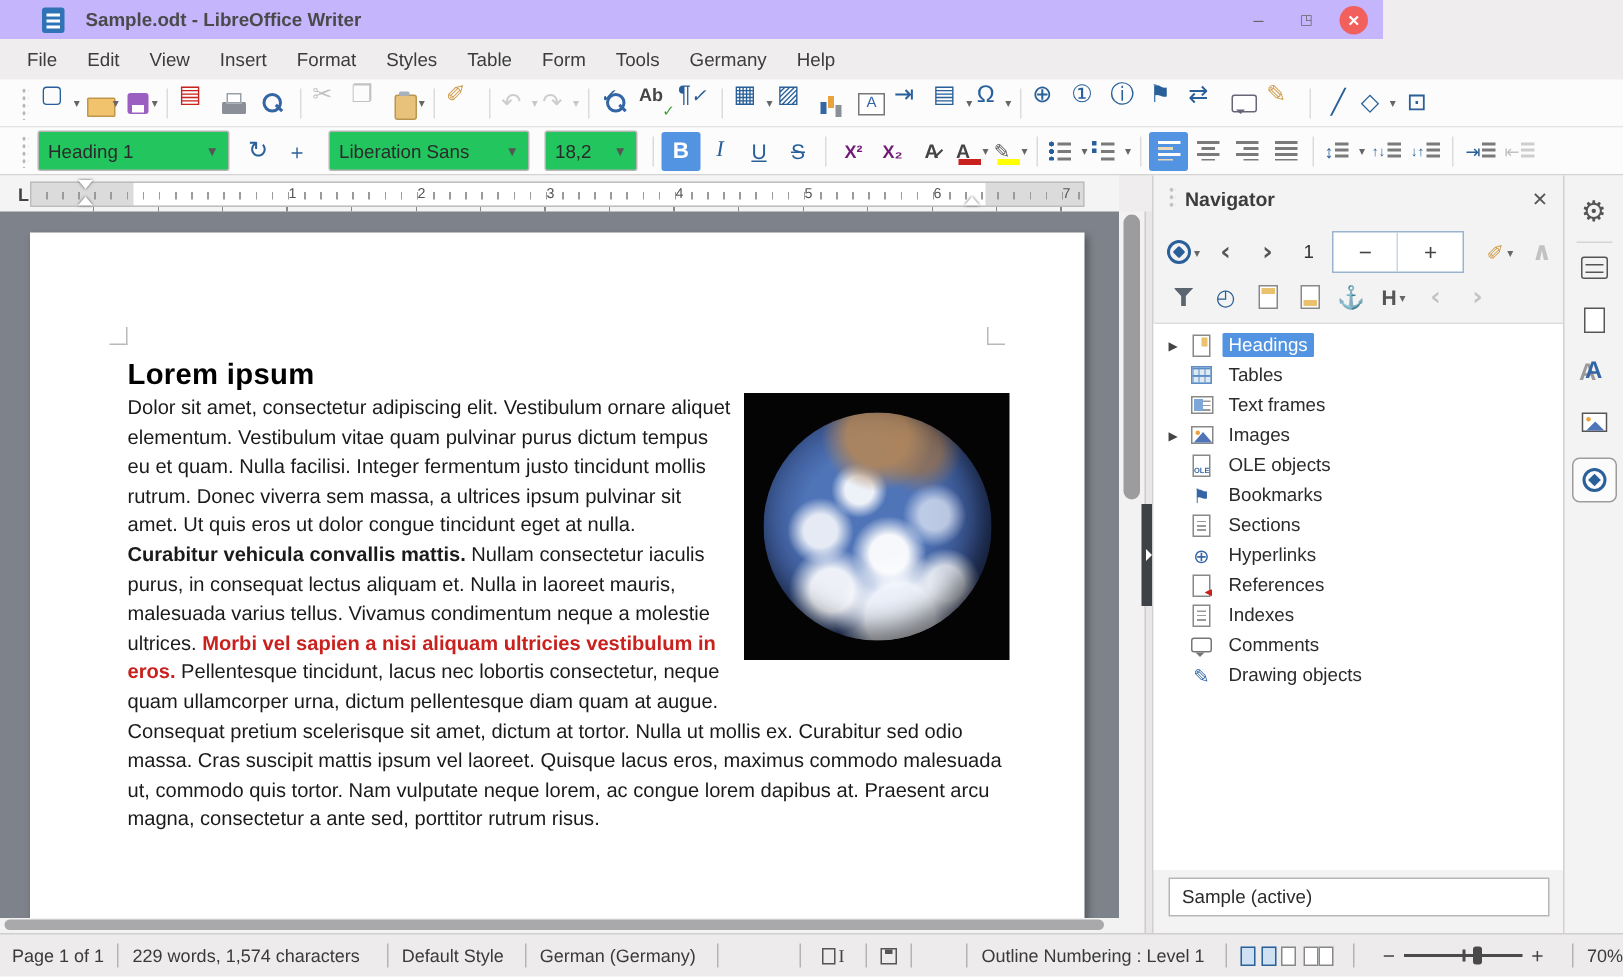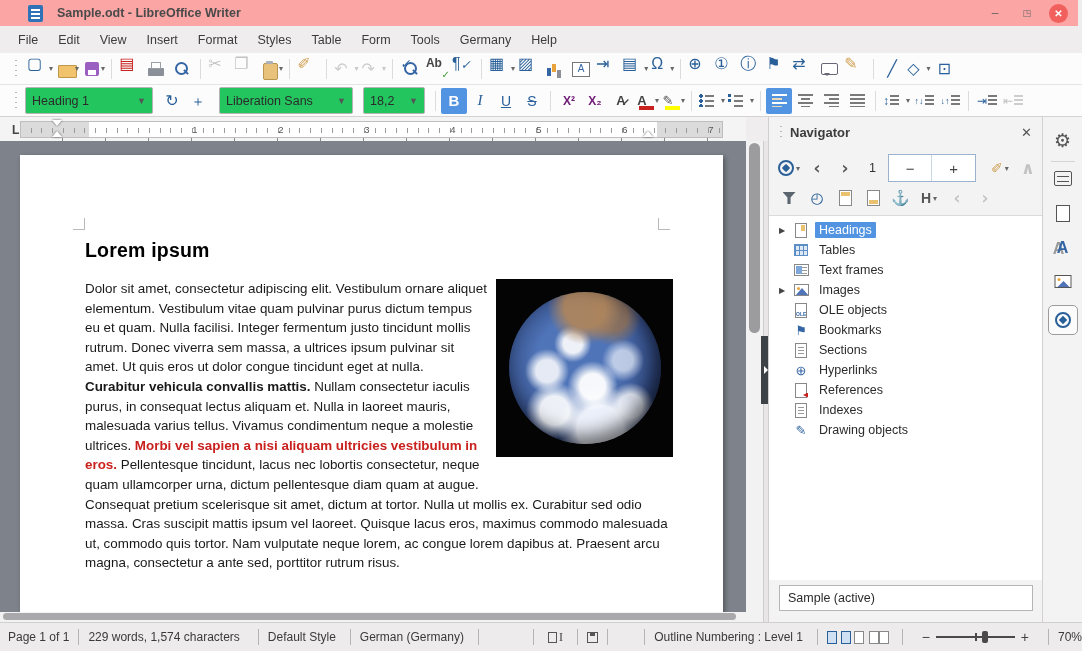--- a/index.html
+++ b/index.html
@@ -1,20 +1,20 @@
 <!DOCTYPE html>
 <html><head>
 <meta charset="utf-8">
 <style>
   *{margin:0;padding:0;box-sizing:border-box}
   html,body{width:1082px;height:651px;overflow:hidden}
   body{font-family:"Liberation Sans",sans-serif;font-size:12.5px;color:#333;background:#efedee;position:relative}
   .abs{position:absolute}
   
-  #titlebar{left:0;top:0;width:1078px;height:26px;background:#fca5a5;display:flex;align-items:center}
+  #titlebar{left:0;top:0;width:922px;height:26px;background:#c4b5fd;display:flex;align-items:center}
   #appicon{width:15px;height:17px;background:#2f73b6;border-radius:2px;margin-left:28px;position:relative}
   #appicon::after{content:"";position:absolute;left:3px;top:4px;width:9px;height:2px;background:#fff;box-shadow:0 4px 0 #fff,0 8px 0 #fff}
   #wintitle{font-weight:bold;color:#4a4a4a;margin-left:14px;font-size:12.5px}
   .winctl{position:absolute;top:4px;width:18px;height:18px;display:flex;align-items:center;justify-content:center;color:#666;font-size:12px}
   #btn-min{right:74px}#btn-max{right:42px;font-size:9px}
   #btn-close{right:10px;background:#f2605e;border-radius:50%;color:#fff;font-size:10px;font-weight:bold;width:19px;height:19px}
   
   #menubar{left:0;top:26px;width:1082px;height:27px;display:flex;align-items:center;padding-left:8px}
   .menu-item{padding:4px 10px;color:#3c3c3c}
   
@@ -85,21 +85,21 @@
   #ind-bot{left:52px;top:131px;border-bottom:6px solid #fff;filter:drop-shadow(0 0 1px #555)}
   #ind-right{left:643px;top:131px;border-bottom:6px solid #fff;filter:drop-shadow(0 0 1px #555)}
   #tabstops{left:20px;top:138px;width:703px;height:3px;background-image:repeating-linear-gradient(90deg,transparent 0 42px,#888 42px 43px)}
   
   #docarea{left:0;top:141px;width:746px;height:481px;background:#7e838b;overflow:hidden}
   #page{position:absolute;left:20px;top:14px;width:703px;height:700px;background:#fff;box-shadow:2px 2px 5px rgba(0,0,0,.35)}
   .cmark{position:absolute;width:12px;height:12px}
   #cm-l{left:53px;top:63px;border-right:1px solid #b9b9b9;border-bottom:1px solid #b9b9b9}
   #cm-r{left:638px;top:63px;border-left:1px solid #b9b9b9;border-bottom:1px solid #b9b9b9}
   #content{position:absolute;left:65px;top:84px;width:588px;color:#1a1a1a}
-  #content h1{font-size:19.5px;color:#000;margin-bottom:17px;letter-spacing:.2px}
+  #content h1{font-size:19.5px;color:#000;letter-spacing:.2px}
   #content h2{font-size:14.8px;color:#000;margin-top:19px;margin-bottom:8px}
   #content p{font-size:13.4px;line-height:19.6px;text-align:left}
   .run-b{font-weight:bold}
   .run-rb{font-weight:bold;color:#c9211e}
   #earth{float:right;width:177px;height:178px;background:#040404;margin-left:9px;margin-bottom:4px;display:flex;align-items:center;justify-content:center;shape-outside:margin-box}
   #globe{width:152px;height:152px;border-radius:50%;background:
     radial-gradient(circle at 50% 10%,rgba(173,133,94,.95) 0 13%,rgba(173,133,94,0) 24%),
     radial-gradient(circle at 68% 16%,rgba(150,114,80,.8) 0 9%,transparent 18%),
     radial-gradient(circle at 42% 34%,rgba(255,255,255,.9) 0 7%,transparent 14%),
     radial-gradient(circle at 25% 52%,rgba(255,255,255,.85) 0 8%,transparent 16%),
@@ -581,20 +581,27 @@
       </div>
 
       <div class="trow">
         <span class="caret"></span>
         <span class="ticon">
           <span class="tpg lin"></span>
         </span>
         <span class="lbl">Indexes</span>
       </div>
 
+      <div class="trow">
+        <span class="caret"></span>
+        <span class="ticon">
+          <span class="tbub"></span>
+        </span>
+        <span class="lbl">Comments</span>
+      </div>
 
       <div class="trow">
         <span class="caret"></span>
         <span class="ticon">✎</span>
         <span class="lbl">Drawing objects</span>
       </div>
     </div>
   <div id="doc-combo">
     <span>Sample (active)</span>
   </div>

